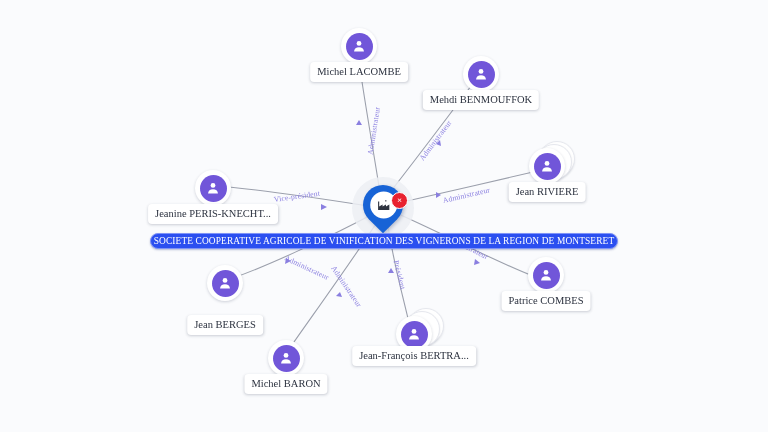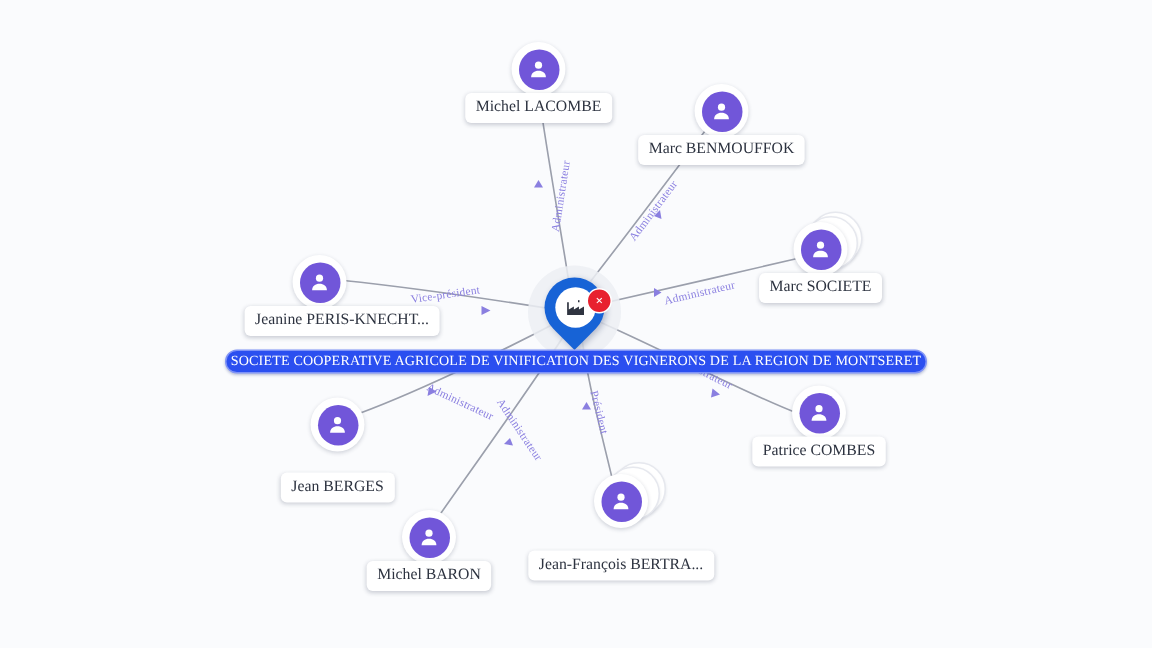--- a/index.html
+++ b/index.html
@@ -195,35 +195,35 @@
 
   <div class="node" style="left:481px; top:74px;">
     <div class="node-disc">
       <span class="avatar">
         <svg width="16" height="16" viewBox="0 0 24 24" fill="#ffffff">
           <circle cx="12" cy="8.2" r="3.6"></circle>
           <path d="M4.6 20.2c0-4.1 3.3-6.4 7.4-6.4s7.4 2.3 7.4 6.4z"></path>
         </svg>
       </span>
     </div>
-    <div class="node-label" style="left:0px; top:16px;">Marc BENMOUFFOK</div>
+    <div class="node-label" style="left:0px; top:16px;">Mehdi BENMOUFFOK</div>
   </div>
 
   <div class="node" style="left:547px; top:166px;">
     <div class="node-stack" style="left:-8px;  top:-25px; width:34px; height:34px;"></div>
     <div class="node-stack" style="left:-11px; top:-22px; width:34px; height:34px;"></div>
     <div class="node-disc">
       <span class="avatar">
         <svg width="16" height="16" viewBox="0 0 24 24" fill="#ffffff">
           <circle cx="12" cy="8.2" r="3.6"></circle>
           <path d="M4.6 20.2c0-4.1 3.3-6.4 7.4-6.4s7.4 2.3 7.4 6.4z"></path>
         </svg>
       </span>
     </div>
-    <div class="node-label" style="left:0px; top:16px;">Marc SOCIETE</div>
+    <div class="node-label" style="left:0px; top:16px;">Jean RIVIERE</div>
   </div>
 
   <div class="node" style="left:546px; top:275px;">
     <div class="node-disc">
       <span class="avatar">
         <svg width="16" height="16" viewBox="0 0 24 24" fill="#ffffff">
           <circle cx="12" cy="8.2" r="3.6"></circle>
           <path d="M4.6 20.2c0-4.1 3.3-6.4 7.4-6.4s7.4 2.3 7.4 6.4z"></path>
         </svg>
       </span>
@@ -235,21 +235,21 @@
     <div class="node-stack" style="left:-6px;  top:-26px; width:34px; height:34px;"></div>
     <div class="node-stack" style="left:-10px; top:-23px; width:34px; height:34px;"></div>
     <div class="node-disc">
       <span class="avatar">
         <svg width="16" height="16" viewBox="0 0 24 24" fill="#ffffff">
           <circle cx="12" cy="8.2" r="3.6"></circle>
           <path d="M4.6 20.2c0-4.1 3.3-6.4 7.4-6.4s7.4 2.3 7.4 6.4z"></path>
         </svg>
       </span>
     </div>
-    <div class="node-label" style="left:0px; top:33px;">Jean-François BERTRA...</div>
+    <div class="node-label" style="left:0px; top:12px;">Jean-François BERTRA...</div>
   </div>
 
   <div class="node" style="left:286px; top:358px;">
     <div class="node-disc">
       <span class="avatar">
         <svg width="16" height="16" viewBox="0 0 24 24" fill="#ffffff">
           <circle cx="12" cy="8.2" r="3.6"></circle>
           <path d="M4.6 20.2c0-4.1 3.3-6.4 7.4-6.4s7.4 2.3 7.4 6.4z"></path>
         </svg>
       </span>
@@ -271,21 +271,21 @@
 
   <div class="node" style="left:213px; top:188px;">
     <div class="node-disc">
       <span class="avatar">
         <svg width="16" height="16" viewBox="0 0 24 24" fill="#ffffff">
           <circle cx="12" cy="8.2" r="3.6"></circle>
           <path d="M4.6 20.2c0-4.1 3.3-6.4 7.4-6.4s7.4 2.3 7.4 6.4z"></path>
         </svg>
       </span>
     </div>
-    <div class="node-label" style="left:15px; top:16px;text-align:right;">Jeanine PERIS-KNECHT...</div>
+    <div class="node-label" style="left:0px; top:16px;text-align:right;">Jeanine PERIS-KNECHT...</div>
   </div>
 
   <div class="edge-label" style="left:370px; top:150px;  transform: rotate(-81deg);">Administrateur</div>
   <div class="edge-label" style="left:421px; top:155px;  transform: rotate(-53deg);">Administrateur</div>
   <div class="edge-label" style="left:443px; top:196px;  transform: rotate(-13deg);">Administrateur</div>
   <div class="edge-label" style="left:445px; top:231px;  transform: rotate(27deg);">Administrateur</div>
   <div class="edge-label" style="left:396px; top:256px;  transform: rotate(76deg);">Président</div>
   <div class="edge-label" style="left:333px; top:262px;  transform: rotate(56deg);">Administrateur</div>
   <div class="edge-label" style="left:285px; top:253px;  transform: rotate(25deg);">Administrateur</div>
   <div class="edge-label" style="left:274px; top:195px;  transform: rotate(-8deg);">Vice-président</div>

